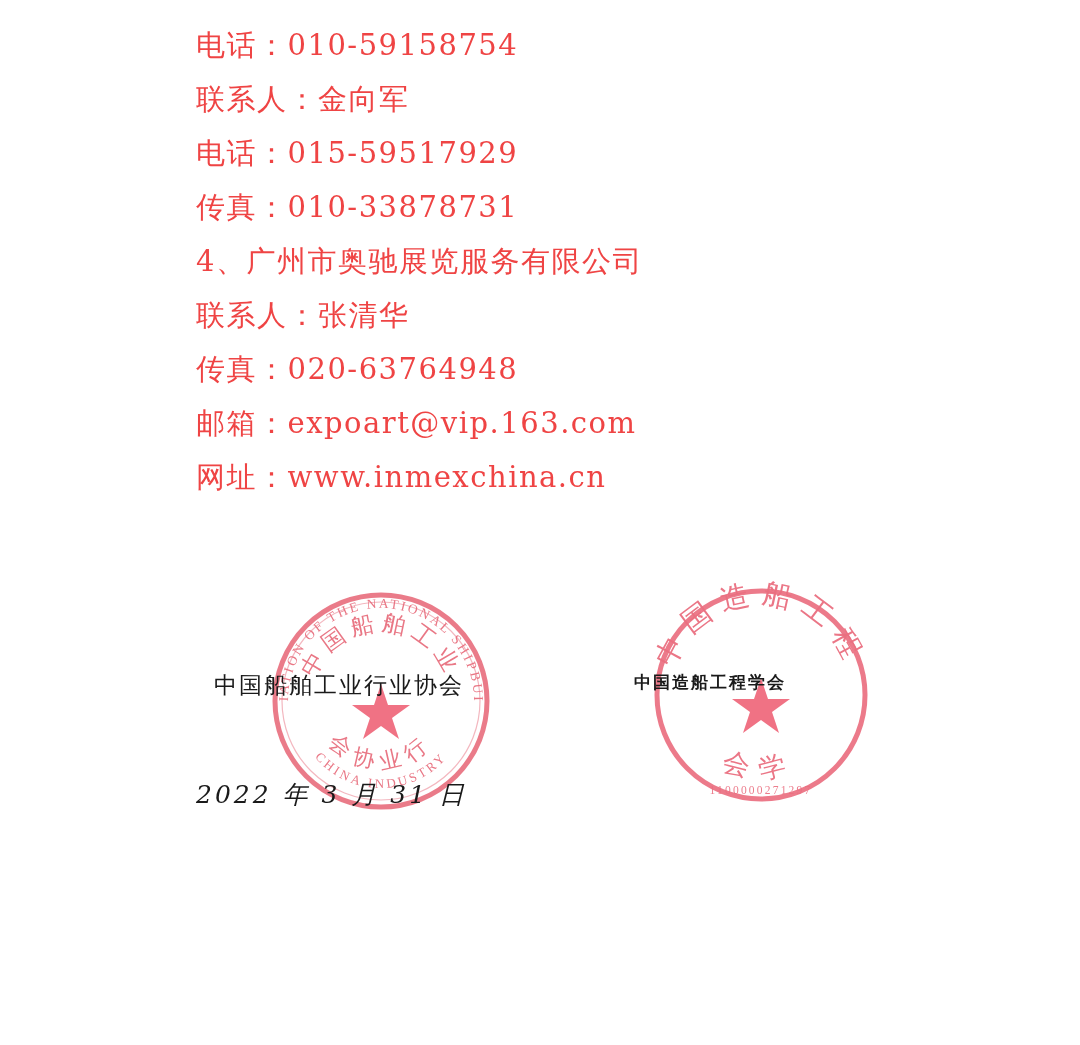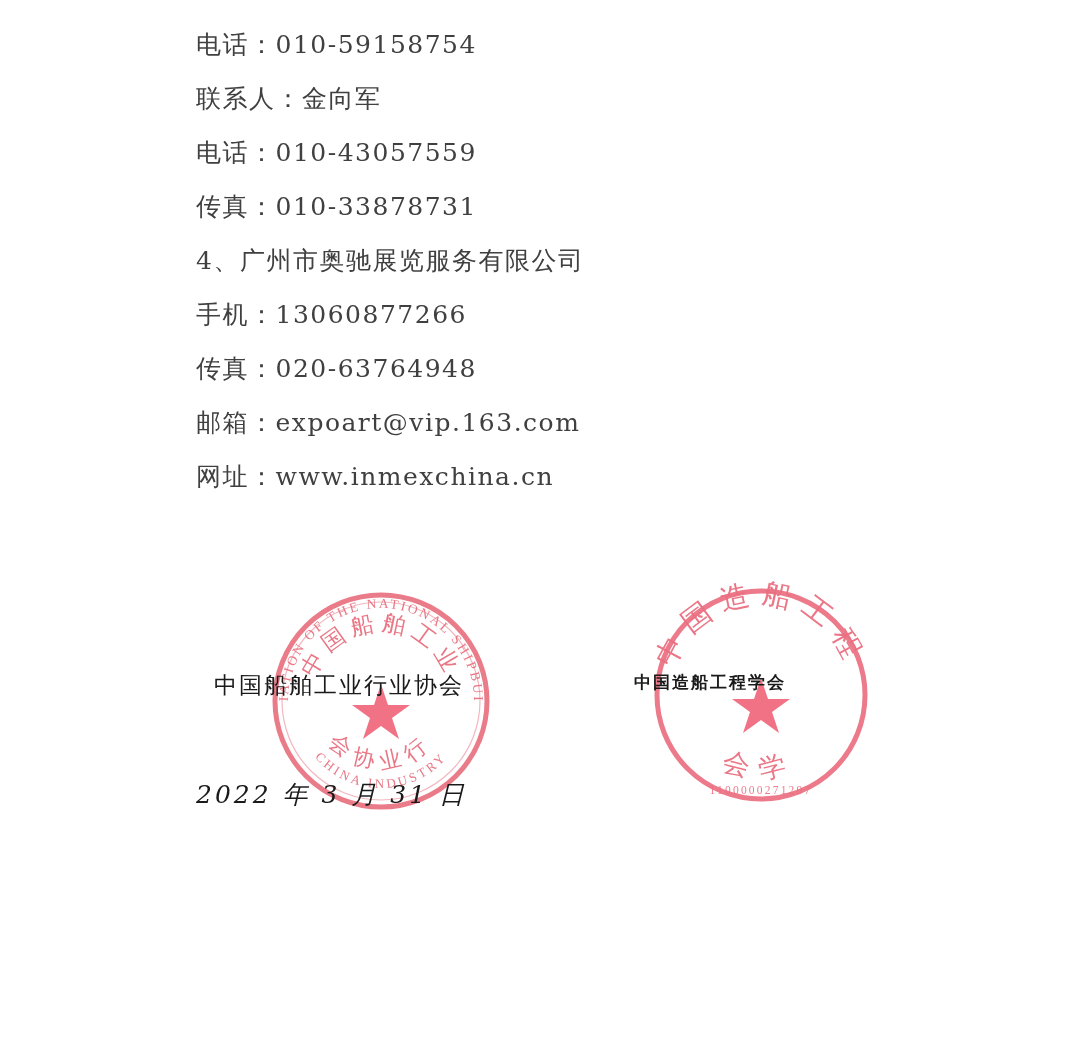--- a/index.html
+++ b/index.html
@@ -18,26 +18,26 @@
 
   .page {
     position: relative;
     width: 1080px;
     height: 1045px;
     box-sizing: border-box;
     padding: 18px 90px 0 196px;
   }
 
   .line {
-    font-size: 25px;
+    font-size: 29px;
     line-height: 54px;
     letter-spacing: 1.5px;
     white-space: nowrap;
     font-family: "DejaVu Serif", "Liberation Serif", serif;
-    color: #404040;
+    color: #ef4444;
   }
 
   .spacer {
     height: 78px;
   }
 
   
   .sign-block {
     position: relative;
     height: 230px;
@@ -87,24 +87,24 @@
   .seal-right { left: 450px; top: -6px; }
 </style>
 </head>
 <body>
 
 <div class="page">
 
   <div class="body-text">
     <div class="line">电话：010-59158754</div>
     <div class="line">联系人：金向军</div>
-    <div class="line">电话：010-43057559</div>
+    <div class="line">电话：015-59517929</div>
     <div class="line">传真：010-33878731</div>
     <div class="line">4、广州市奥驰展览服务有限公司</div>
-    <div class="line">手机：13060877266</div>
+    <div class="line">联系人：张清华</div>
     <div class="line">传真：020-63764948</div>
     <div class="line">邮箱：expoart@vip.163.com</div>
     <div class="line">网址：www.inmexchina.cn</div>
   </div>
 
   <div class="spacer"></div>
 
   <div class="sign-block">
 
     <div class="seal seal-left">

